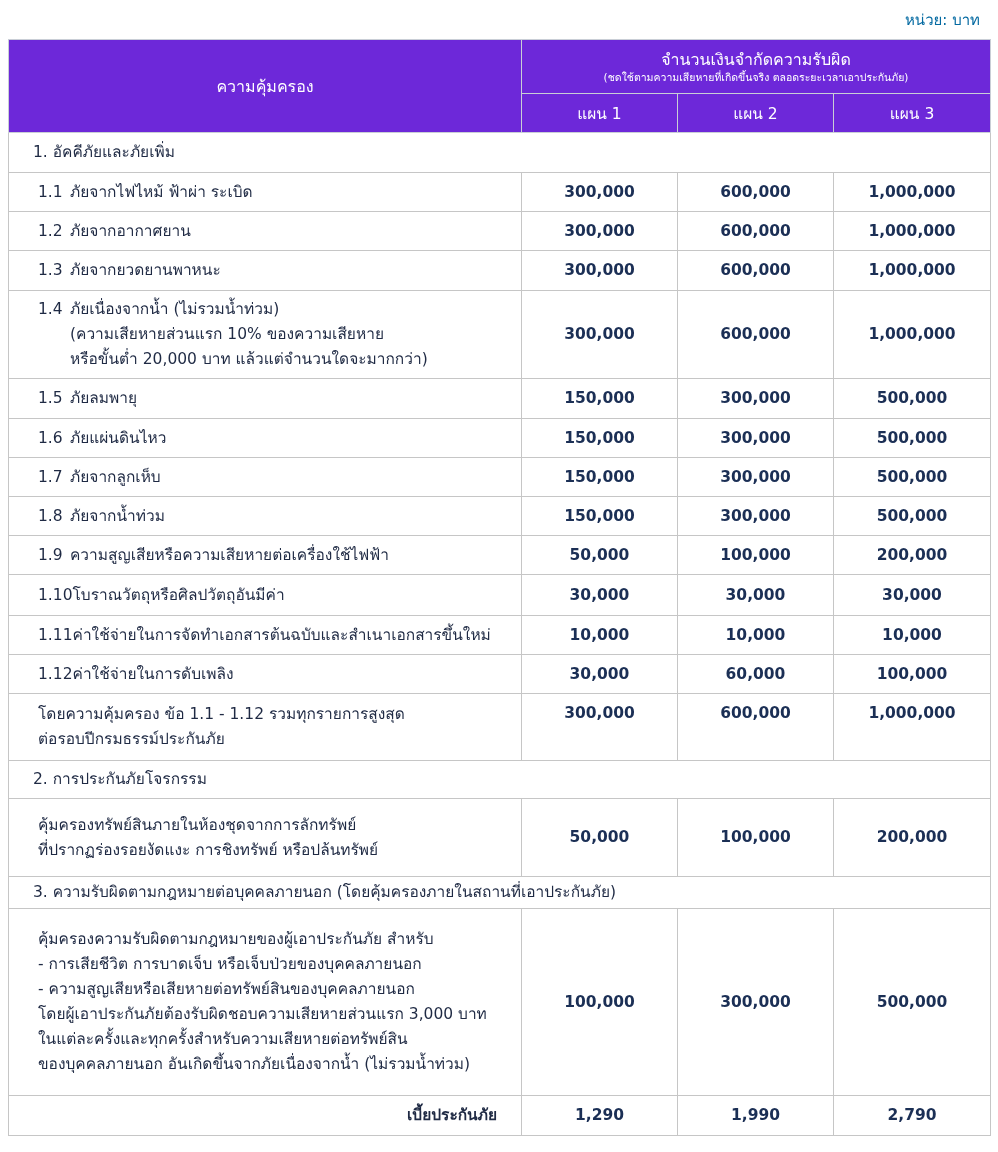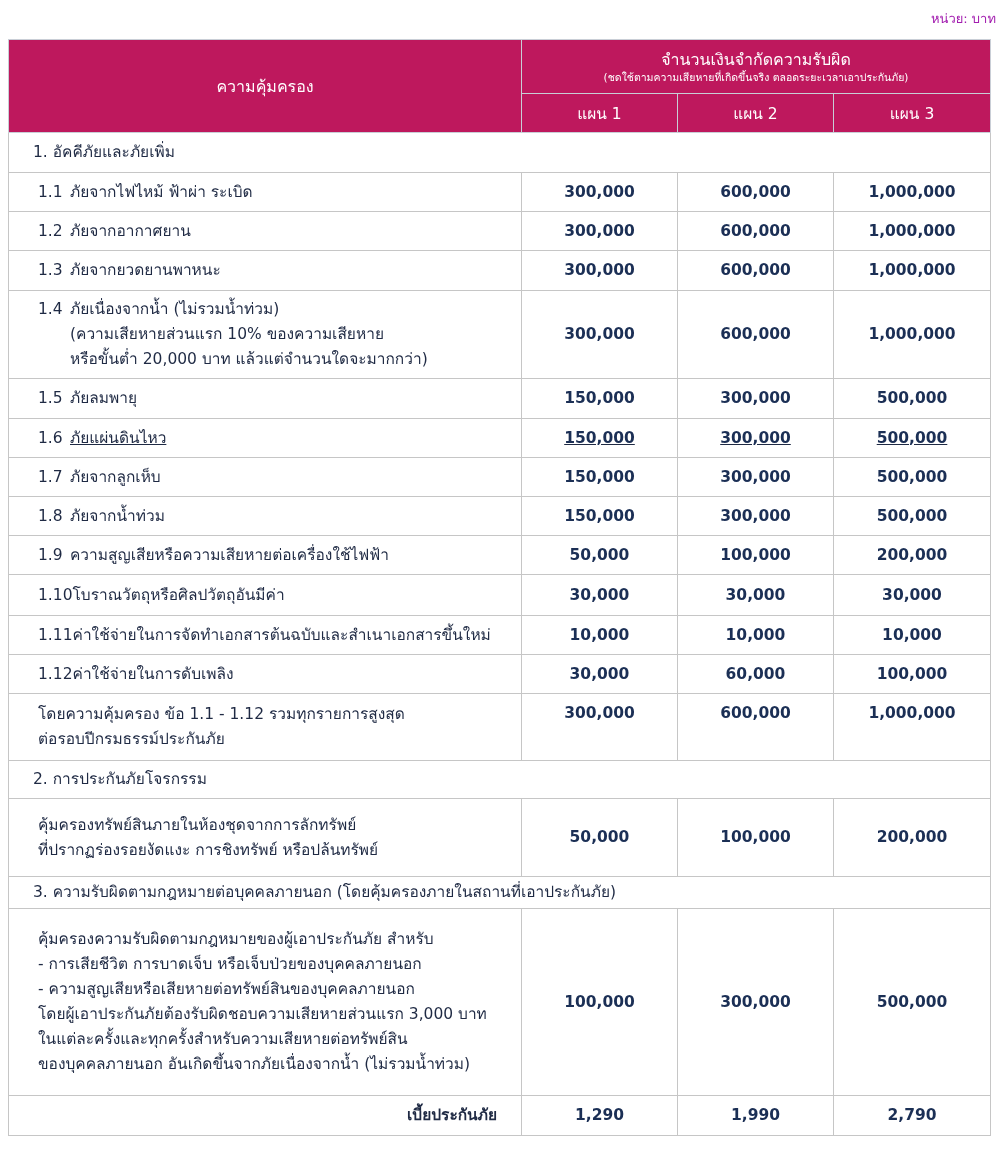--- a/index.html
+++ b/index.html
@@ -1,25 +1,25 @@
 <!DOCTYPE html>
 <html><head>
 <meta charset="utf-8">
 <style>
   html, body { margin: 0; padding: 0; background: #ffffff; }
   body { width: 998px; height: 1152px; position: relative; overflow: hidden;
          font-family: "DejaVu Sans", "Liberation Sans", sans-serif; color: #1f2a44; }
-  .unit { position: absolute; right: 2px; top: 8px; font-size: 13px; color: #a21caf; }
+  .unit { position: absolute; right: 18px; top: 8px; font-size: 15px; color: #0369a1; }
   table.cov { position: absolute; left: 8px; top: 39px; width: 982px; border-collapse: collapse;
               table-layout: fixed; font-size: 15.5px; }
   table.cov col.c0 { width: 513px; }
   table.cov col.c1 { width: 156px; }
   table.cov col.c2 { width: 156px; }
   table.cov col.c3 { width: 157px; }
-  .cov th { background: #be185d; color: #ffffff; font-weight: normal; border: 1px solid #c9ced6;
+  .cov th { background: #6d28d9; color: #ffffff; font-weight: normal; border: 1px solid #c9ced6;
             padding: 0; text-align: center; }
   .cov th.main { font-size: 16px; }
   .cov th .t1 { font-size: 16px; display: block; line-height: 20px; }
   .cov th .t2 { font-size: 10.5px; display: block; line-height: 14px; }
   .cov td { border: 1px solid #c6c6c6; padding: 0; vertical-align: middle; line-height: 25px; }
   .cov td.label { padding-left: 29px; }
   .cov td.section { padding-left: 24px; }
   .cov td.num { text-align: center; color: #1b2f55; font-weight: bold; font-size: 15.5px; }
   .cov td.top { vertical-align: top; padding-top: 7px; }
   .cov td.right { text-align: right; padding-right: 24px; }
@@ -92,21 +92,21 @@
         <td class="num">1,000,000</td>
       </tr>
       <tr style="height: 40px;">
         <td class="label">
           <span class="ml"><span class="item-no">1.5</span><span>ภัยลมพายุ</span></span>
         </td>
         <td class="num">150,000</td>
         <td class="num">300,000</td>
         <td class="num">500,000</td>
       </tr>
-      <tr style="height: 39px; text-decoration: underline;">
+      <tr style="height: 39px;">
         <td class="label">
           <span class="ml"><span class="item-no">1.6</span><span>ภัยแผ่นดินไหว</span></span>
         </td>
         <td class="num">150,000</td>
         <td class="num">300,000</td>
         <td class="num">500,000</td>
       </tr>
       <tr style="height: 39px;">
         <td class="label">
           <span class="ml"><span class="item-no">1.7</span><span>ภัยจากลูกเห็บ</span></span>

